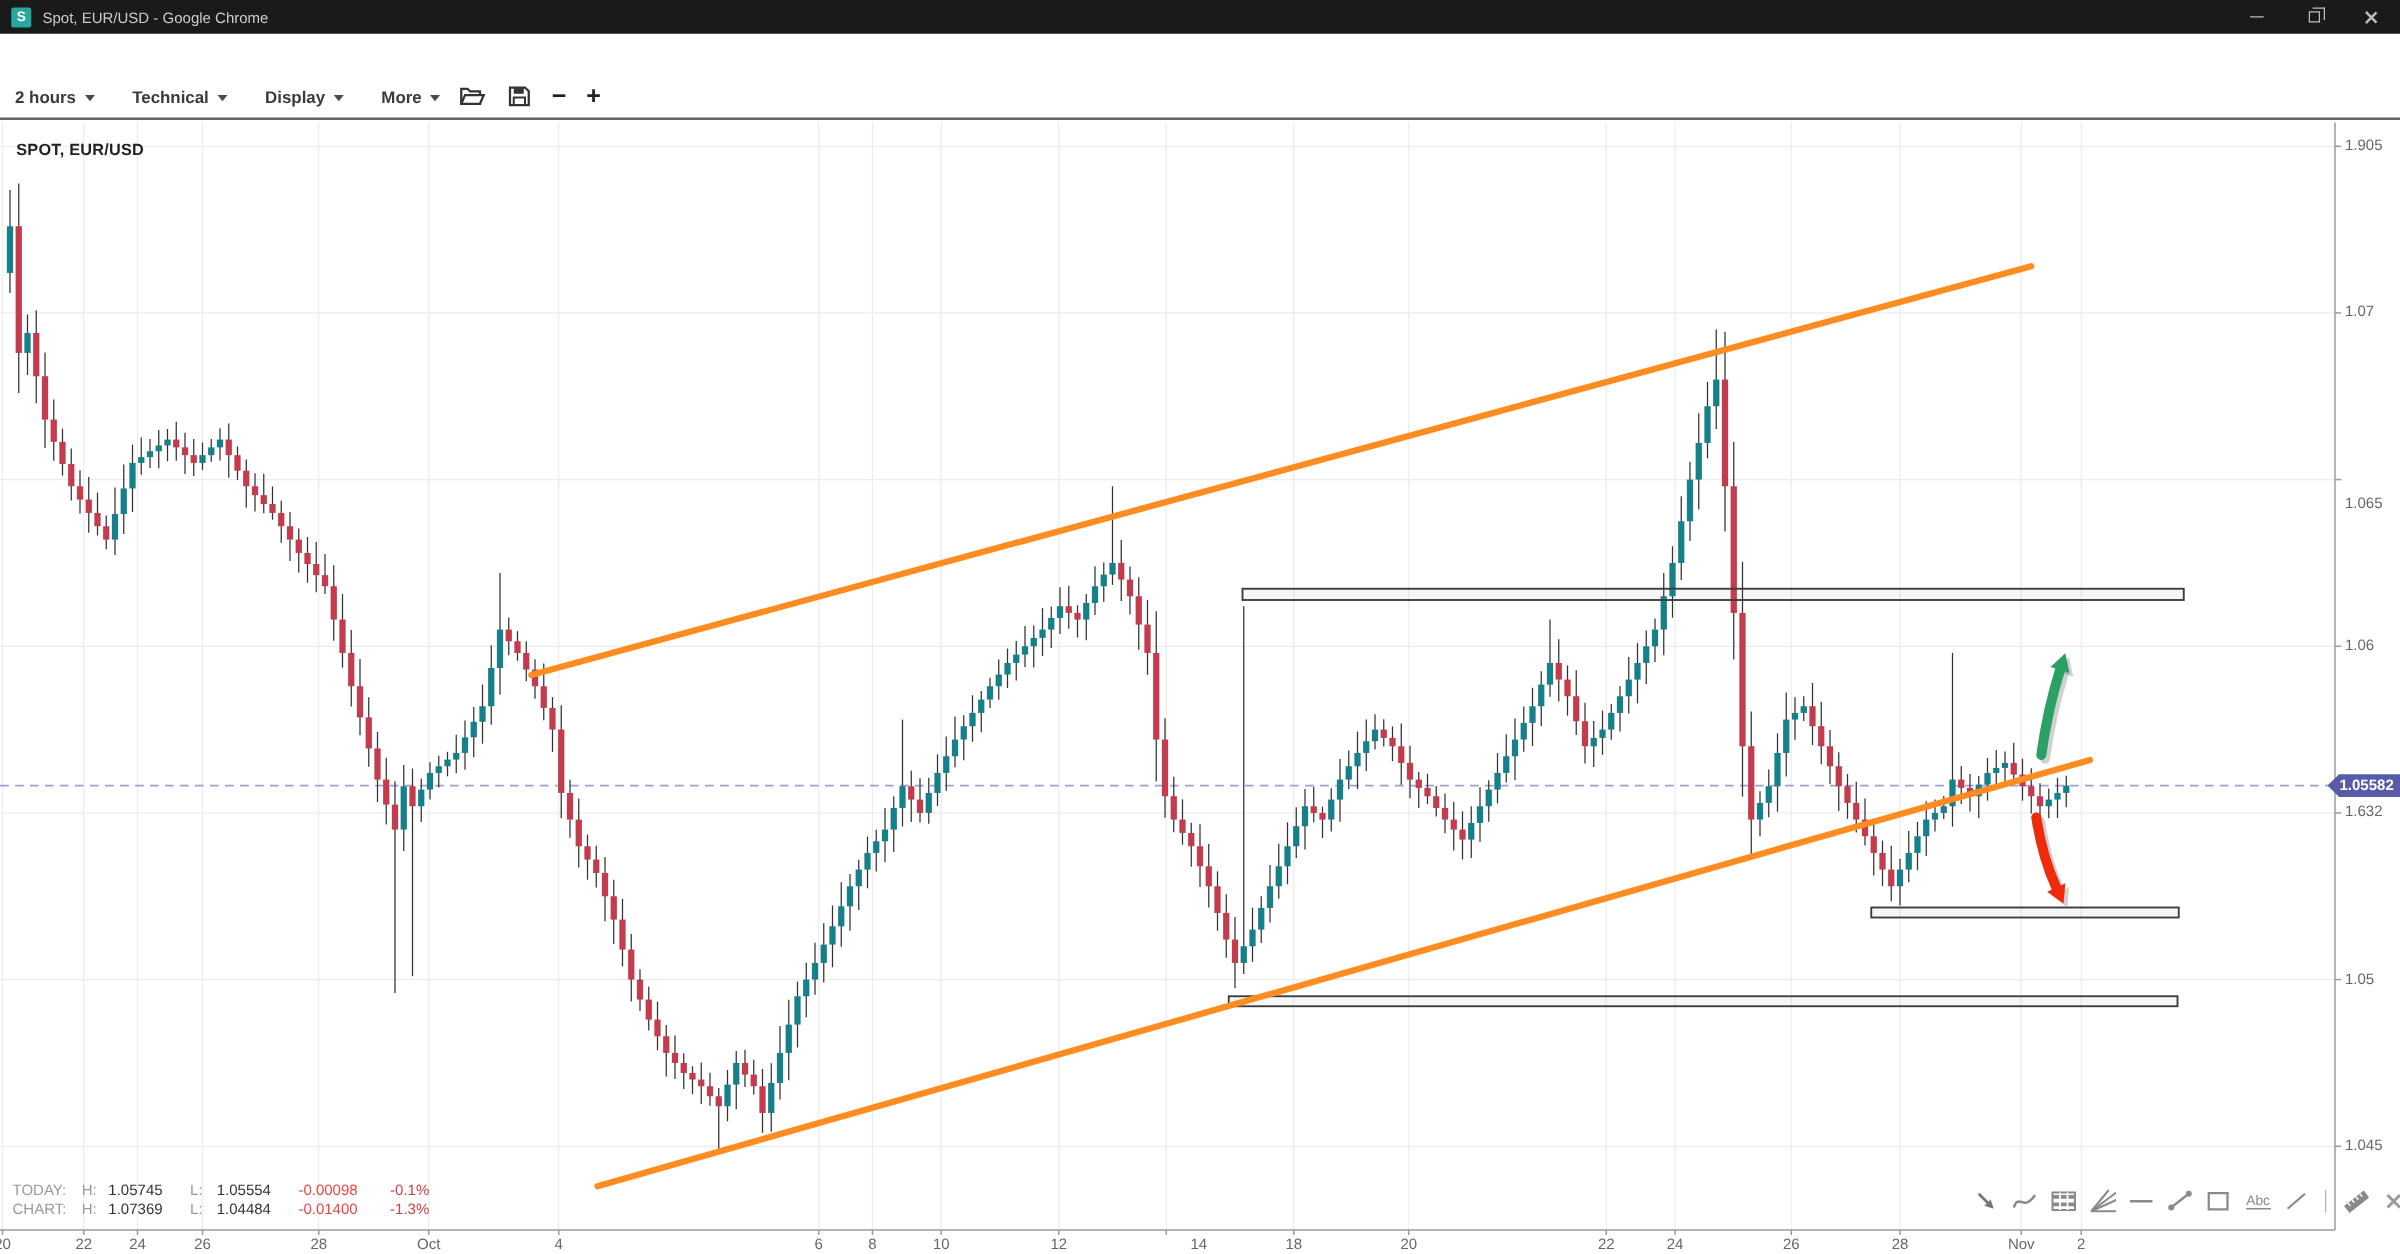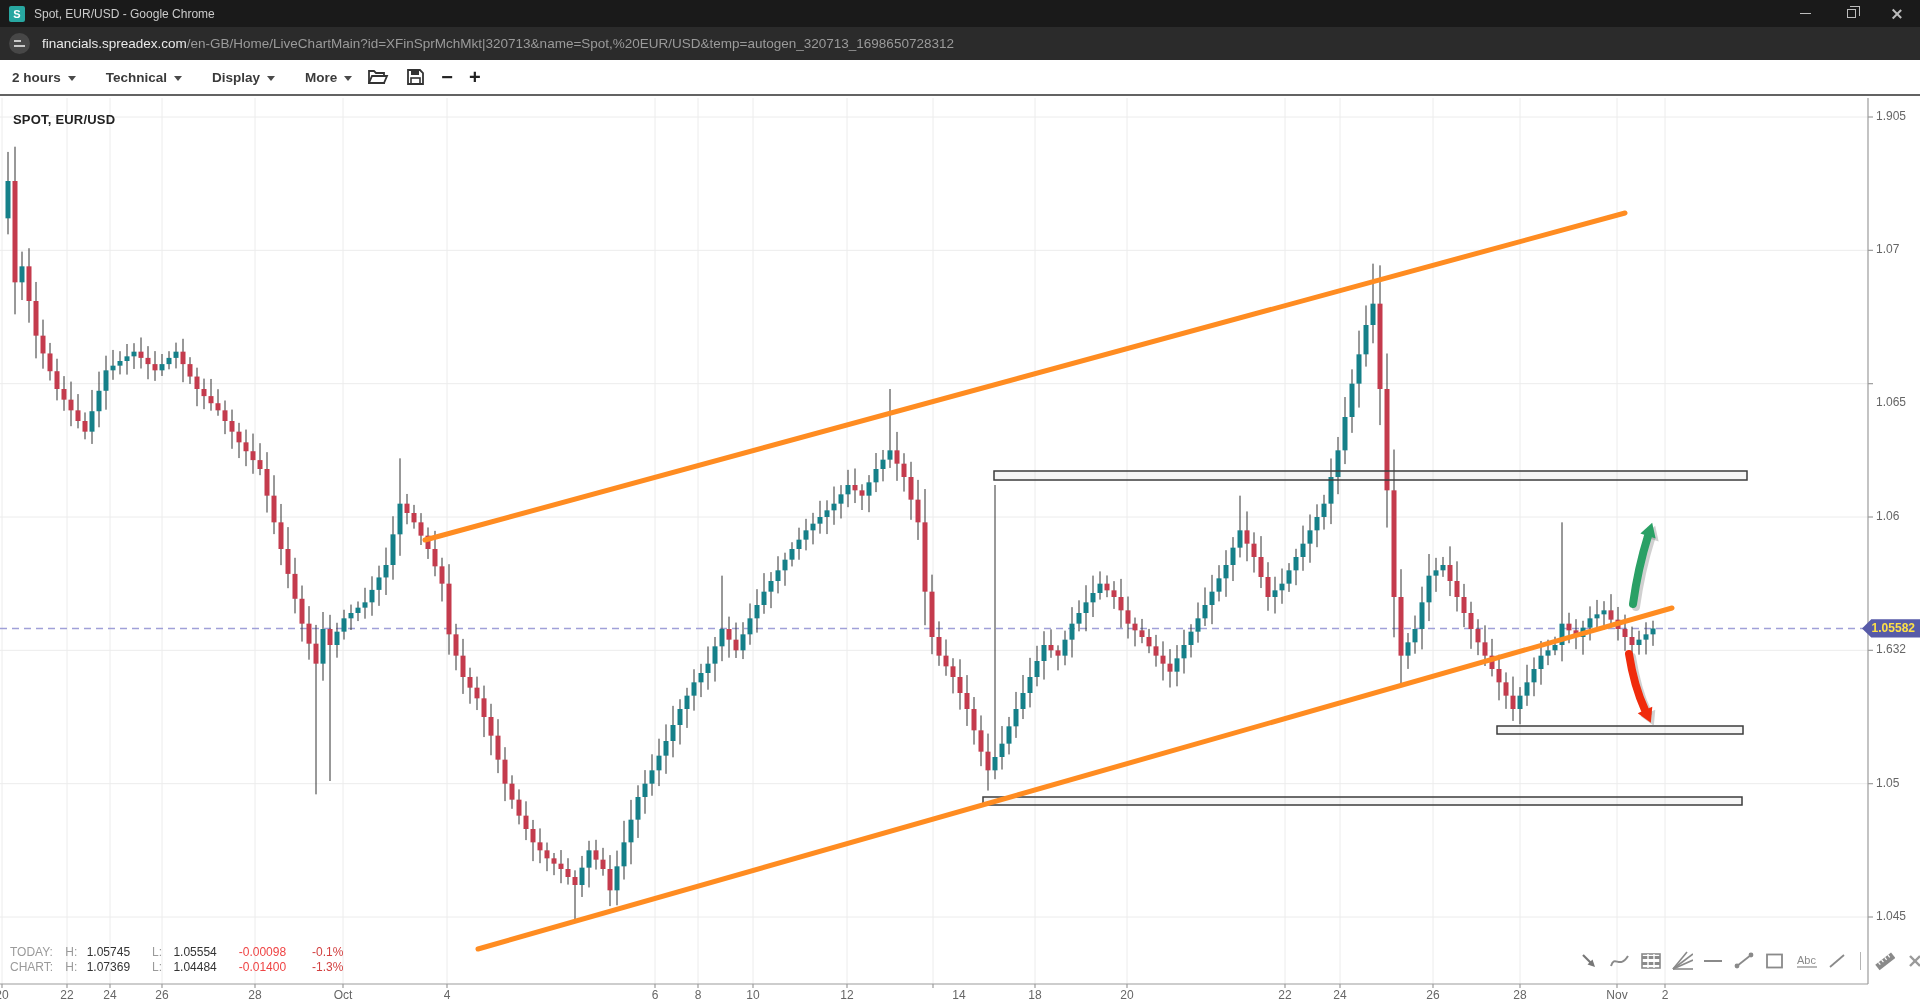--- a/index.html
+++ b/index.html
@@ -48,21 +48,21 @@
 
   
   #chart-svg { position:absolute; left:0; top:0; width:1920px; height:1003px; z-index:1; }
   #symbol-label { position:absolute; left:13px; top:112px; font-size:13px; font-weight:bold;
                   color:#222; z-index:5; letter-spacing:.2px; }
   .ylab { position:absolute; left:1876px; font-size:12px; color:#666; z-index:5; }
   .xlab { position:absolute; top:988px; font-size:12px; color:#666; transform:translateX(-50%); z-index:5; }
   #price-badge { position:absolute; left:1862px; top:619px; width:58px; height:19px;
                  background:#575ba8; z-index:6; display:flex; align-items:center; justify-content:flex-end;
                  padding-right:5px; clip-path:polygon(0 50%, 16% 2%, 100% 2%, 100% 98%, 16% 98%);
-                 color:#fde047; font-size:12px; font-weight:bold; }
+                 color:#ffffff; font-size:12px; font-weight:bold; }
 
   
   #stats { position:absolute; left:10px; top:945px; z-index:5; font-size:12px; line-height:15px; }
   .stat-row span { display:inline-block; }
   .s-lab { color:#9a9a9a; width:52px; }
   .s-hl  { color:#9a9a9a; width:18px; }
   .s-val { color:#333; width:62px; }
   .s-red { color:#ef4444; width:70px; }
   .s-pct { color:#d24040; width:46px; }
 
@@ -783,26 +783,20 @@
       <svg width="19" height="18">
           <path d="M2,2 L14,2 L17,5 L17,16 L2,16 Z" fill="none" stroke="#333" stroke-width="1.8"></path>
           <rect x="5" y="2.5" width="8" height="4.5" fill="#333"></rect>
           <rect x="5" y="10" width="9" height="6" fill="none" stroke="#333" stroke-width="1.6"></rect>
         </svg>
     </div>
     <div class="tb-zoom">−</div>
     <div class="tb-zoom">+</div>
   </div>
 
-  <div id="urlbar">
-    <div id="site-info"></div>
-    <div id="url-text">
-      <span id="url-host">financials.spreadex.com</span><span id="url-path">/en-GB/Home/LiveChartMain?id=XFinSprMchMkt|320713&amp;name=Spot,%20EUR/USD&amp;temp=autogen_320713_1698650728312</span>
-    </div>
-  </div>
 
   <div id="titlebar">
     <div id="favicon">S</div>
     <div id="win-title">Spot, EUR/USD - Google Chrome</div>
     <div id="win-controls">
       <div class="win-btn">
           <div class="glyph-min"></div>
         </div>
       <div class="win-btn">
           <div class="glyph-restore"></div>

